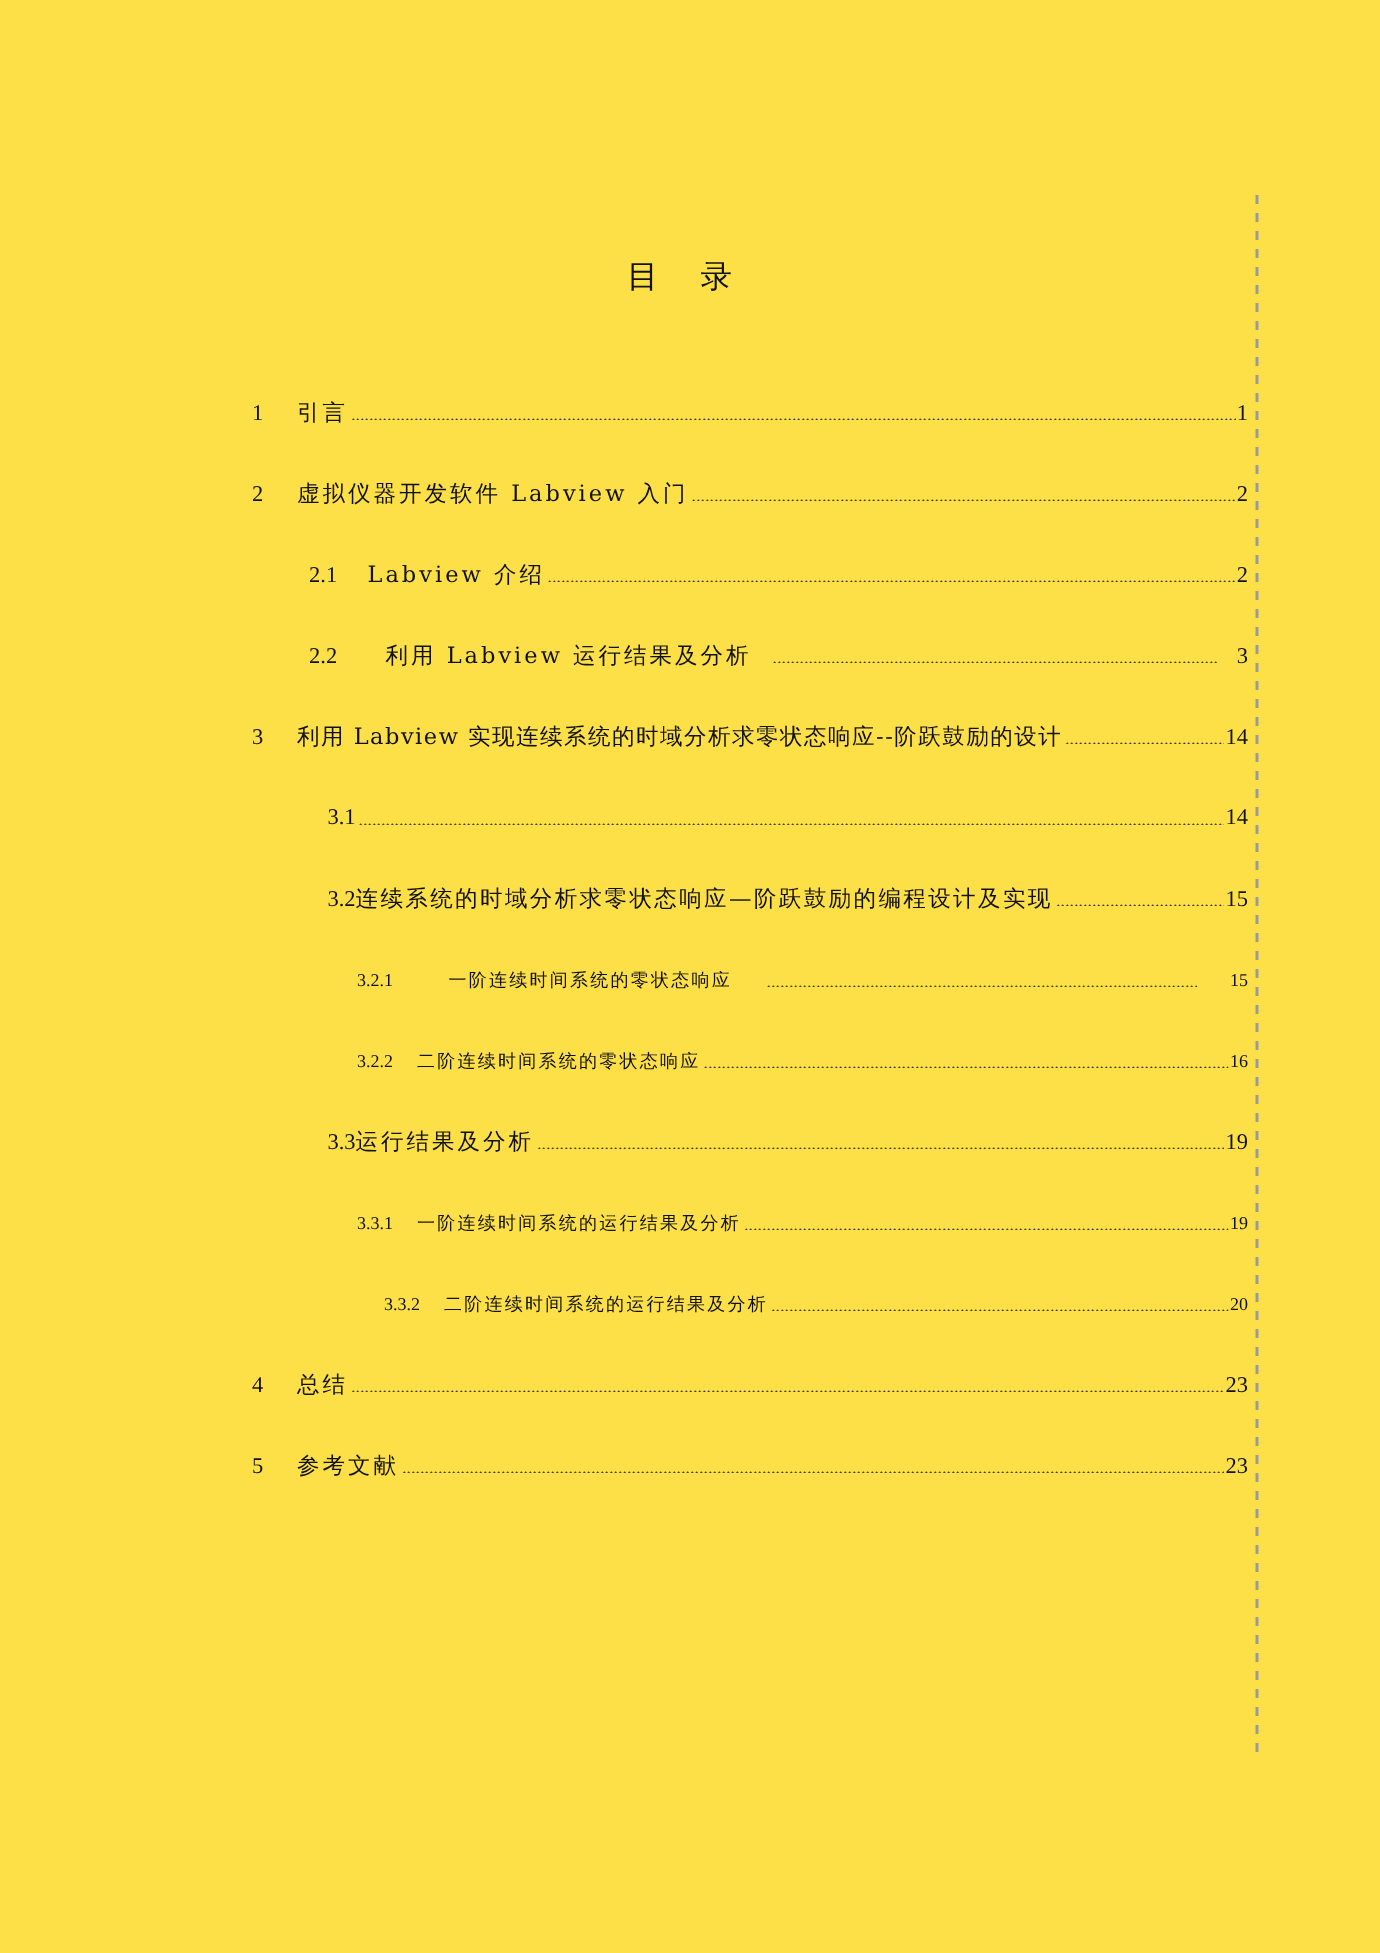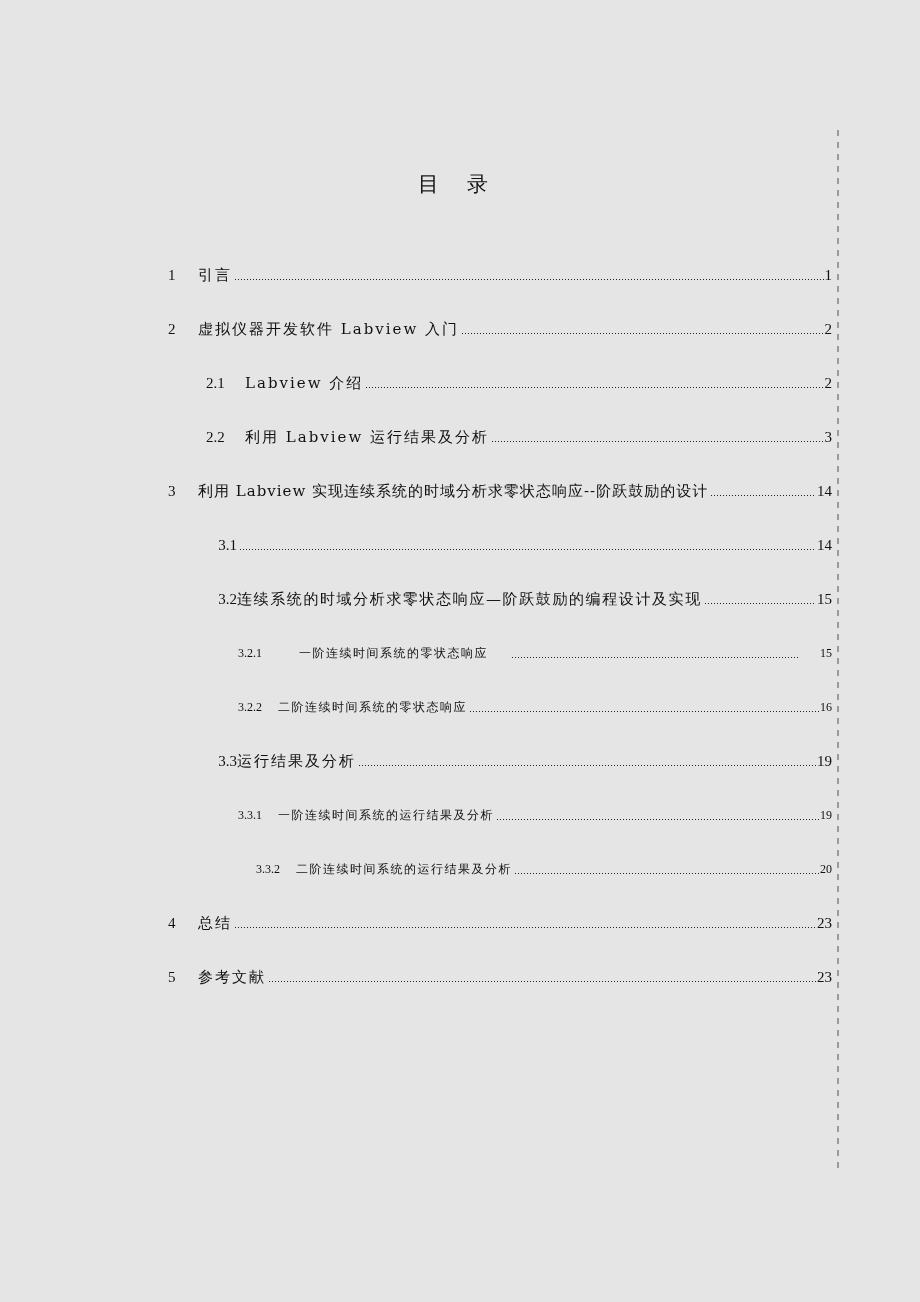--- a/index.html
+++ b/index.html
@@ -1,20 +1,20 @@
 <!DOCTYPE html>
 <html><head>
 <meta charset="utf-8">
 <style>
   html, body { margin: 0; padding: 0; background: #ffffff; }
   body {
     width: 920px; height: 1302px; position: relative; overflow: hidden;
     font-family: "Liberation Serif", "DejaVu Serif", serif; color: #111;
   }
-  .page { position: absolute; left: 0; top: 0; width: 920px; height: 1302px; background: #e5e5e5; }
+  .page { position: absolute; left: 0; top: 0; width: 920px; height: 1302px; background: #fde047; }
   .title {
     position: absolute; top: 170px; left: 0; width: 920px; text-align: center;
     font-size: 21px; letter-spacing: 28px; padding-left: 14px; box-sizing: border-box;
     font-family: "DejaVu Serif", "Liberation Serif", serif;
   }
   .margin-line {
     position: absolute; left: 837px; top: 130px; width: 2px; height: 1042px;
     background-image: linear-gradient(to bottom, #9a9a9a 0, #9a9a9a 6px, transparent 6px, transparent 12px);
     background-size: 2px 12px; background-repeat: repeat-y;
   }
@@ -61,21 +61,21 @@
       <span class="txt">虚拟仪器开发软件 Labview 入门</span>
       <span class="leader"></span>
       <span class="pg">2</span>
     </div>
     <div class="row l2a" style="top:371px;">
       <span class="num">2.1</span>
       <span class="txt">Labview 介绍</span>
       <span class="leader"></span>
       <span class="pg">2</span>
     </div>
-    <div class="row l2a" style="top:425px;">
+    <div class="row l2a" style="top:425px;gap:12px;">
       <span class="num">2.2</span>
       <span class="txt">利用 Labview 运行结果及分析</span>
       <span class="leader"></span>
       <span class="pg">3</span>
     </div>
     <div class="row l1" style="top:479px;">
       <span class="num">3</span>
       <span class="txt" style="letter-spacing:1px;">利用 Labview 实现连续系统的时域分析求零状态响应--阶跃鼓励的设计</span>
       <span class="leader"></span>
       <span class="pg">14</span>

